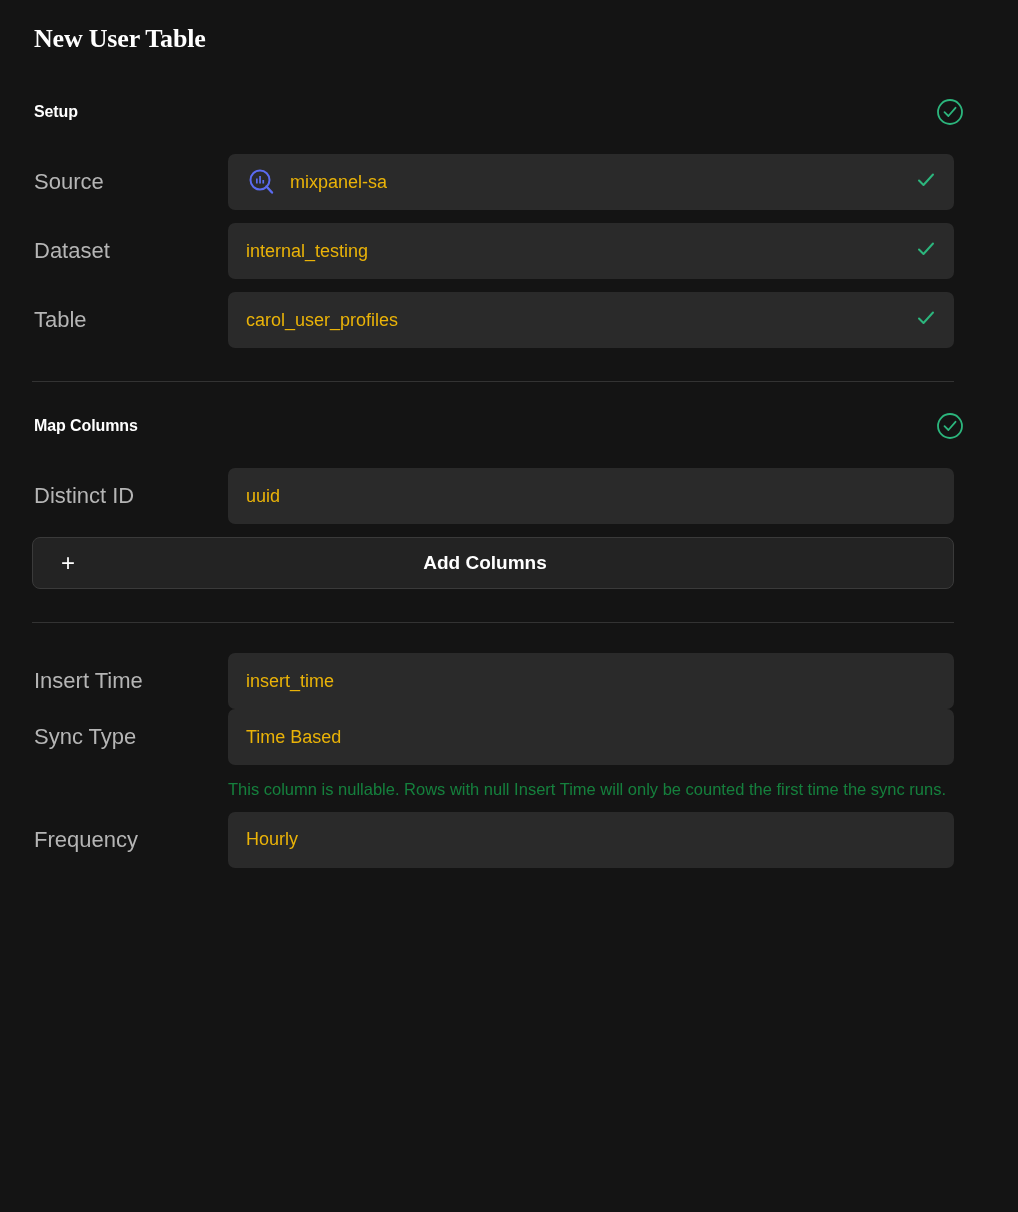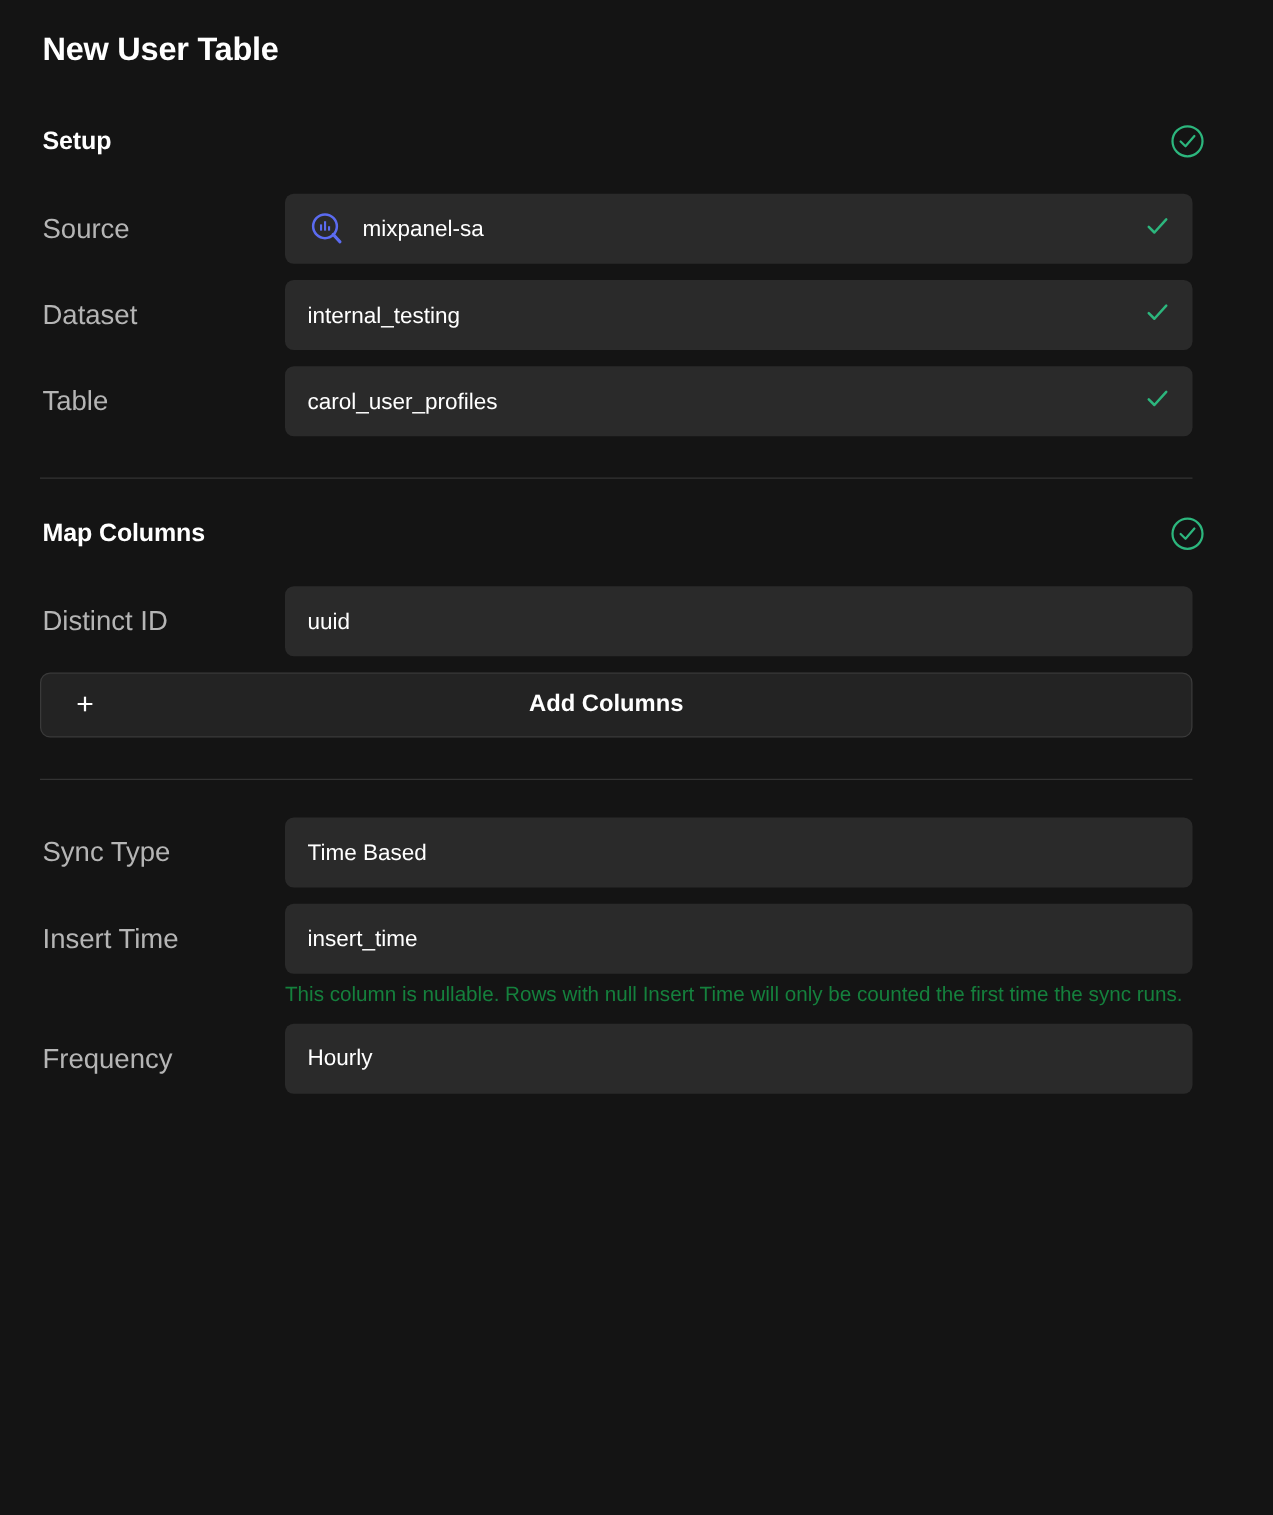--- a/index.html
+++ b/index.html
@@ -18,32 +18,33 @@
     height: 1212px;
     padding: 24px 32px 0 32px;
     position: relative;
   }
   .page-title {
     font-size: 26px;
     font-weight: bold;
     letter-spacing: -0.2px;
     margin: 0 0 44px 2px;
     color: #ffffff;
+    font-family: Liberation Serif, serif;
   }
   .section {
     margin-bottom: 0;
   }
   .section-header {
     display: flex;
     align-items: center;
     justify-content: space-between;
     margin-bottom: 28px;
   }
   .section-title {
-    font-size: 20px;
+    font-size: 16px;
     font-weight: bold;
     letter-spacing: -0.1px;
     margin-left: 2px;
   }
   .check-circle {
     width: 28px;
     height: 28px;
     margin-right: 22px;
     flex: 0 0 auto;
   }
@@ -65,21 +66,21 @@
     border-radius: 7px;
     height: 56px;
     display: flex;
     align-items: center;
     padding: 0 18px;
     margin-right: 32px;
     position: relative;
   }
   .field-value {
     font-size: 18px;
-    color: #ffffff;
+    color: #eab308;
     flex: 1 1 auto;
     white-space: nowrap;
     overflow: hidden;
     text-overflow: ellipsis;
   }
   .field .tick {
     flex: 0 0 auto;
     margin-left: 12px;
   }
   .src-icon {
@@ -224,33 +225,33 @@
     <div class="add-btn">
       <span class="plus">+</span>
       <span class="add-label">Add Columns</span>
     </div>
   </div>
 
   <div class="divider"></div>
 
   <div class="section">
 
-    <div class="row">
-      <div class="row-label">Sync Type</div>
-      <div class="field">
-        <span class="field-value">Time Based</span>
-      </div>
-    </div>
-
     <div class="row with-warning">
       <div class="row-label">Insert Time</div>
       <div class="field">
         <span class="field-value">insert_time</span>
       </div>
     </div>
+
+    <div class="row">
+      <div class="row-label">Sync Type</div>
+      <div class="field">
+        <span class="field-value">Time Based</span>
+      </div>
+    </div>
     <div class="warning">This column is nullable. Rows with null Insert Time will only be counted the first time the sync runs.</div>
 
     <div class="row">
       <div class="row-label">Frequency</div>
       <div class="field">
         <span class="field-value">Hourly</span>
       </div>
     </div>
   </div>
 

